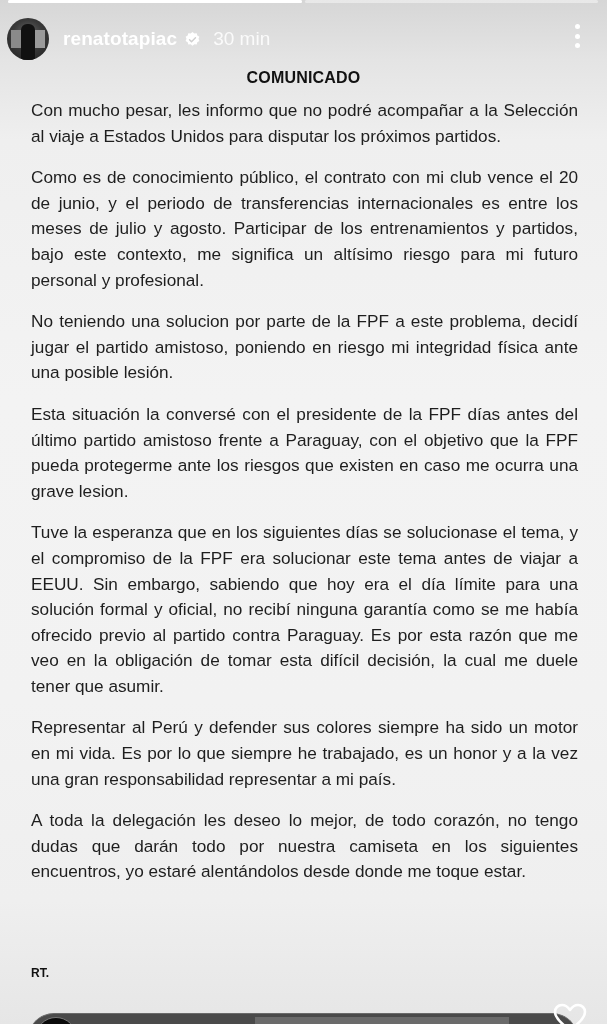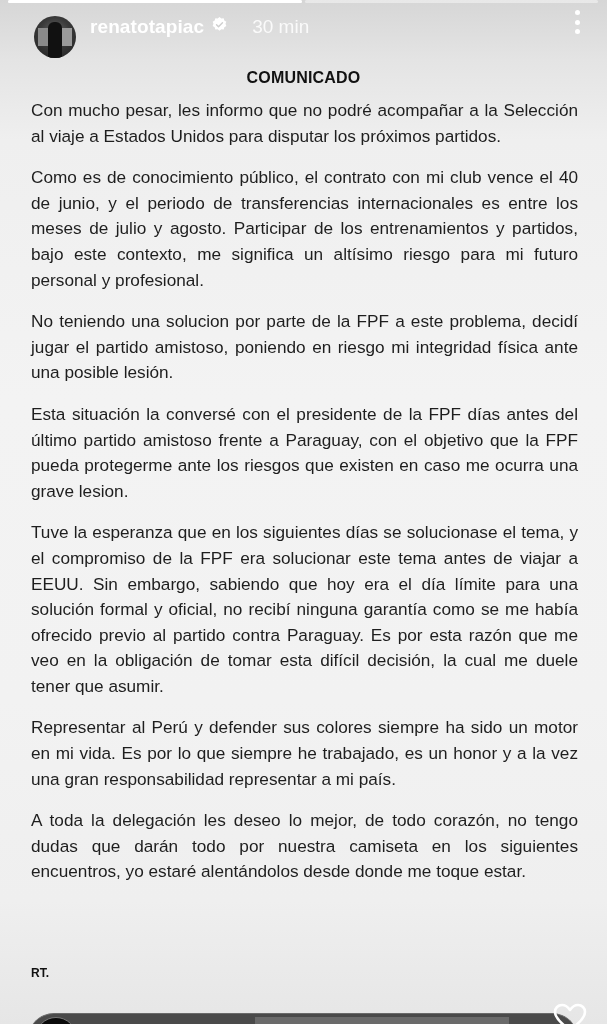--- a/index.html
+++ b/index.html
@@ -33,24 +33,25 @@
     position: relative;
   }
   .progress .seg .fill {
     position: absolute;
     left: 0; top: 0; bottom: 0;
     background: #ffffff;
   }
   .header {
     position: absolute;
     top: 16px;
-    left: 34px;
+    left: 7px;
     right: 20px;
     height: 46px;
     display: flex;
+    align-items: center;
   }
   .avatar {
     width: 42px;
     height: 42px;
     border-radius: 50%;
     background: radial-gradient(circle at 50% 40%, #6a6a6a 0%, #3a3a3a 45%, #1e1e1e 100%);
     position: relative;
     overflow: hidden;
     flex: 0 0 auto;
   }
@@ -82,21 +83,21 @@
     color: #ffffff;
     letter-spacing: 0.1px;
   }
   .verified {
     margin-left: 7px;
     width: 17px;
     height: 17px;
     display: inline-flex;
   }
   .timestamp {
-    margin-left: 24px;
+    margin-left: 12px;
     font-size: 19px;
     color: rgba(255,255,255,0.85);
   }
   .more {
     margin-left: auto;
     width: 8px;
     height: 24px;
     display: flex;
     flex-direction: column;
     justify-content: space-between;
@@ -201,21 +202,21 @@
     <span></span>
     <span></span>
     <span></span>
   </div>
 </div>
 
 <div class="title">COMUNICADO</div>
 
 <div class="body-text">
   <p>Con mucho pesar, les informo que no podré acompañar a la Selección al viaje a Estados Unidos para disputar los próximos partidos.</p>
-  <p>Como es de conocimiento público, el contrato con mi club vence el 40 de junio, y el periodo de transferencias internacionales es entre los meses de julio y agosto. Participar de los entrenamientos y partidos, bajo este contexto, me significa un altísimo riesgo para mi futuro personal y profesional.</p>
+  <p>Como es de conocimiento público, el contrato con mi club vence el 20 de junio, y el periodo de transferencias internacionales es entre los meses de julio y agosto. Participar de los entrenamientos y partidos, bajo este contexto, me significa un altísimo riesgo para mi futuro personal y profesional.</p>
   <p>No teniendo una solucion por parte de la FPF a este problema, decidí jugar el partido amistoso, poniendo en riesgo mi integridad física ante una posible lesión.</p>
   <p>Esta situación la conversé con el presidente de la FPF días antes del último partido amistoso frente a Paraguay, con el objetivo que la FPF pueda protegerme ante los riesgos que existen en caso me ocurra una grave lesion.</p>
   <p>Tuve la esperanza que en los siguientes días se solucionase el tema, y el compromiso de la FPF era solucionar este tema antes de viajar a EEUU. Sin embargo, sabiendo que hoy era el día límite para una solución formal y oficial, no recibí ninguna garantía como se me había ofrecido previo al partido contra Paraguay. Es por esta razón que me veo en la obligación de tomar esta difícil decisión, la cual me duele tener que asumir.</p>
   <p>Representar al Perú y defender sus colores siempre ha sido un motor en mi vida. Es por lo que siempre he trabajado, es un honor y a la vez una gran responsabilidad representar a mi país.</p>
   <p>A toda la delegación les deseo lo mejor, de todo corazón, no tengo dudas que darán todo por nuestra camiseta en los siguientes encuentros, yo estaré alentándolos desde donde me toque estar.</p>
 </div>
 
 <div class="signature">RT.</div>
 
 <div class="reply-bar">

